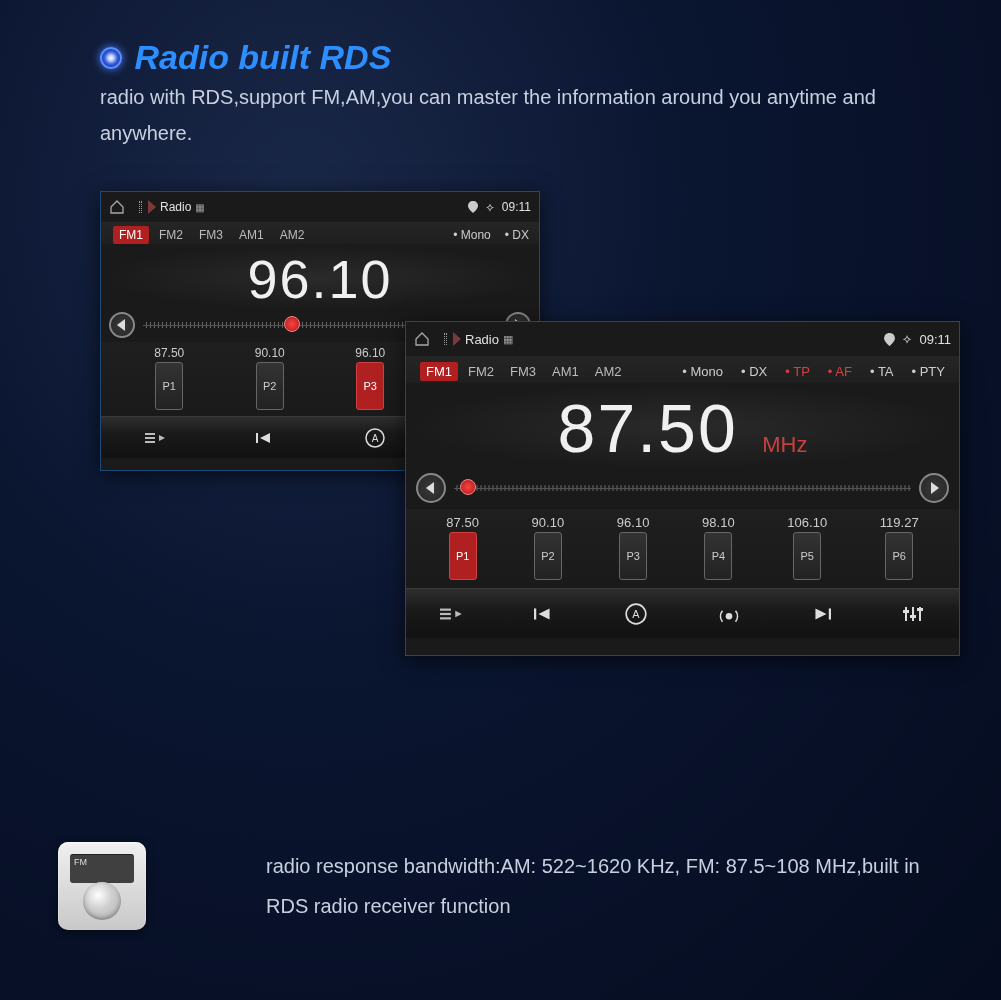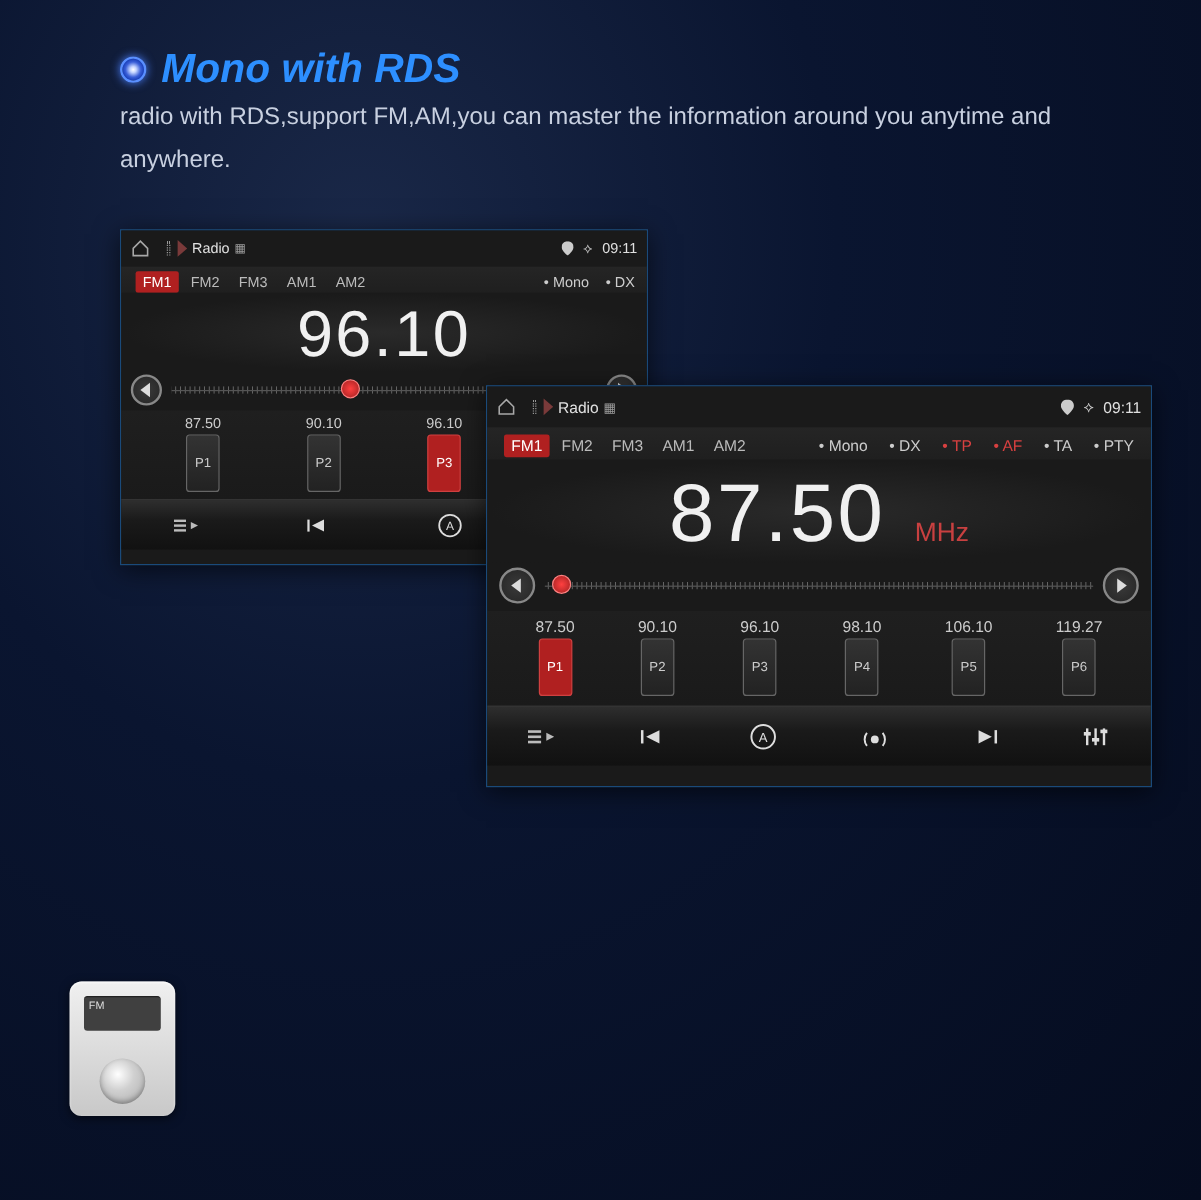--- a/index.html
+++ b/index.html
@@ -185,21 +185,21 @@
 
   .footer {
     position: absolute;
     left: 58px;
     bottom: 70px;
     display: flex;
     align-items: center;
   }
   .fm-icon {
     width: 88px;
-    height: 112px;
+    height: 88px;
     border-radius: 10px;
     background: linear-gradient(#f0f0f0, #c8c8c8);
     box-shadow: 0 2px 8px rgba(0,0,0,0.5), inset 0 1px 2px rgba(255,255,255,0.8);
     position: relative;
     margin-right: 120px;
   }
   .fm-icon::before {
     content: "";
     position: absolute;
     left: 12px; top: 12px; right: 12px;
@@ -232,21 +232,21 @@
     max-width: 670px;
   }
 
   svg { display: block; }
 </style>
 </head>
 <body>
 
 <div class="header">
   <span class="bullet-icon"></span>
-  <span class="title">Mono with RDS</span>
+  <span class="title">Radio built RDS</span>
 </div>
 <div class="subtitle">radio with RDS,support FM,AM,you can master the information around you anytime and anywhere.</div>
 
 <div class="screenshots">
 
   <div class="screenshot s1">
     <div class="statusbar">
       <svg class="sb-back" viewBox="0 0 16 16">
           <path d="M2 8 L8 2 L14 8 L14 14 L2 14 Z" fill="none" stroke="#ccc" stroke-width="1.3"></path>
         </svg>
@@ -407,13 +407,14 @@
         </div>
     </div>
   </div>
 
 </div>
 
 <div class="footer">
   <div class="fm-icon">
     <span class="fm-label">FM</span>
   </div>
+  <div class="footer-text">radio response bandwidth:AM: 522~1620 KHz, FM: 87.5~108 MHz,built in RDS radio receiver function</div>
 </div>
 
 </body></html>

